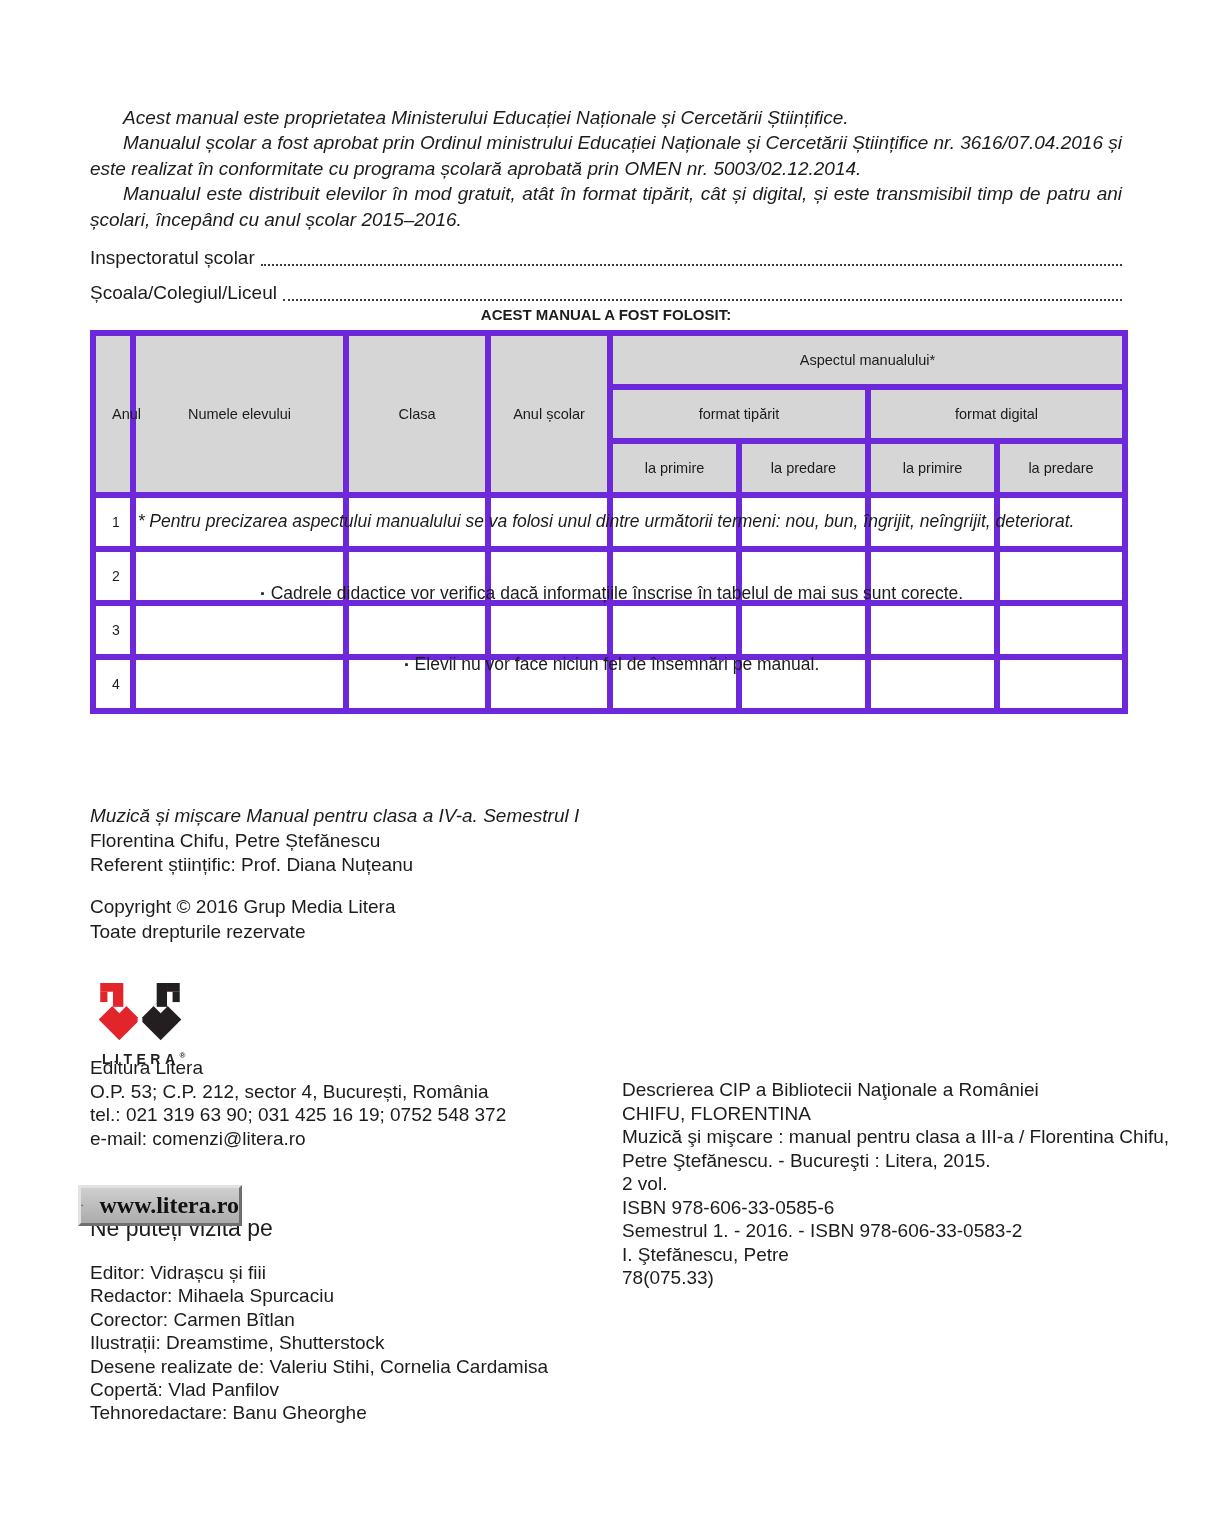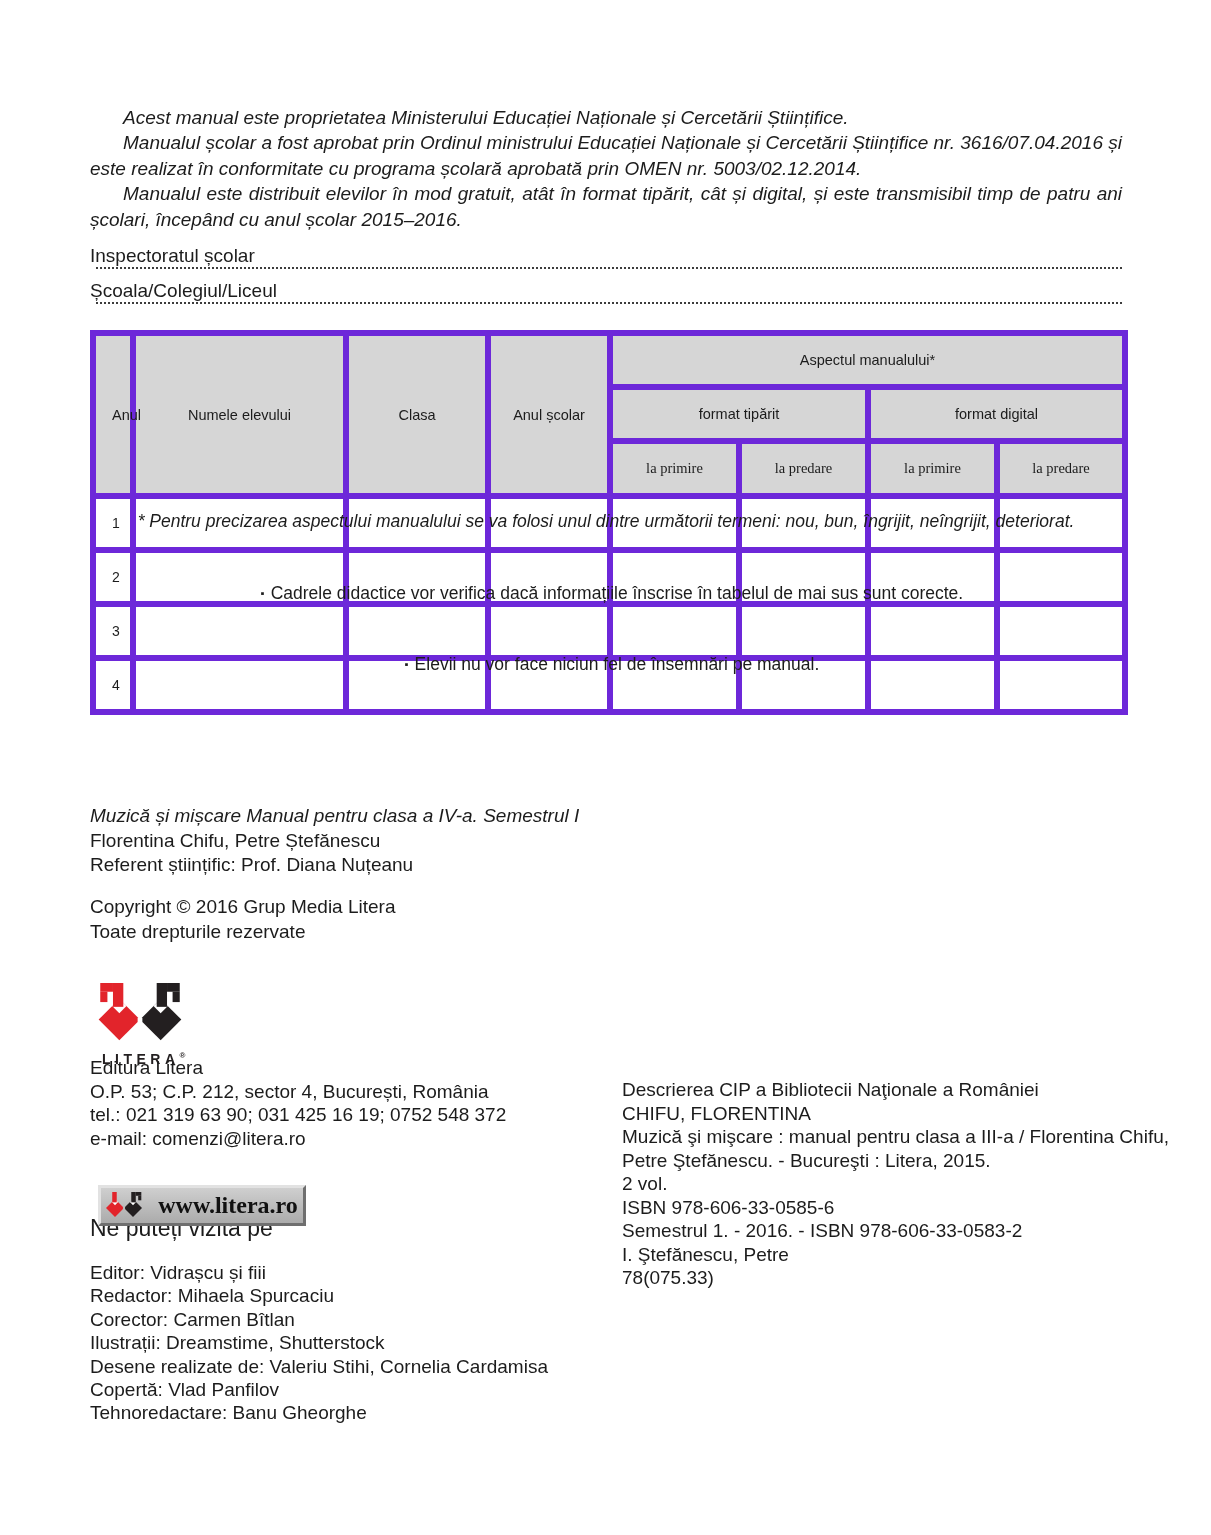--- a/index.html
+++ b/index.html
@@ -6,30 +6,30 @@
   html, body { background: #ffffff; }
   body { font-family: "Liberation Sans", "DejaVu Sans", sans-serif; color: #1c1c1c; }
   .sheet { position: relative; width: 1211px; height: 1535px; background: #ffffff; overflow: hidden; }
 
   
   .intro { position: absolute; left: 90px; right: 89px; top: 105px; font-size: 19px; line-height: 25.4px; text-align: justify; }
   .intro p { text-indent: 33px; font-style: italic; }
 
   
   .form-lines { position: absolute; left: 90px; right: 89px; top: 245px; font-size: 19px; }
-  .form-line { display: flex; height: 24px; margin-bottom: 11px; flex-direction: column; }
+  .form-line { display: flex; align-items: flex-end; height: 24px; margin-bottom: 11px; }
   .form-line .label { white-space: nowrap; }
   .form-line .leader { flex: 1; border-bottom: 2px dotted #3c3c3c; margin: 0 0 3px 6px; }
 
   
   .table-title { position: absolute; left: 90px; width: 1032px; top: 306px; text-align: center; font-weight: bold; font-size: 15px; }
   table.usage { position: absolute; left: 90px; top: 330px; width: 1032px; border-collapse: collapse; table-layout: fixed; }
   table.usage td, table.usage th { border: 6px solid #6d28d9; font-weight: normal; text-align: center; vertical-align: middle; padding: 16px; }
   table.usage th { background: #d6d6d6; font-size: 14.5px; }
-  .hr1 { height: 26px; } .hr2 { height: 25px; } .hr3 { height: 25px; font-family: Liberation Serif, serif; }
+  .hr1 { height: 26px; } .hr2 { height: 25px; } .hr3 { height: 25px; }
   .dr { height: 23px; font-size: 14px; }
 
   
   .footnotes { position: absolute; left: 90px; right: 89px; top: 510px; font-size: 17.5px; line-height: 23.5px; text-align: center; }
   .fn-star { font-style: italic; }
   .fn-bullet { padding-left: 12px; margin-top: 48px; }
   .fn-bullet .bullet { font-size: 11px; vertical-align: 2px; margin-right: 6px; }
 
   
   .title-block { position: absolute; left: 90px; top: 804px; font-size: 19px; line-height: 24.5px; }
@@ -39,21 +39,21 @@
   .copyright { position: absolute; left: 90px; top: 895px; font-size: 19px; line-height: 24.5px; }
 
   
   .logo-block { position: absolute; left: 88px; top: 983px; }
   .logo-wordmark { margin-top: 2px; padding-left: 14px; font-weight: bold; font-size: 14px; letter-spacing: 4.5px; color: #231f20; }
   .logo-wordmark .reg { font-size: 8px; vertical-align: 6px; letter-spacing: 0; }
 
   
   .publisher { position: absolute; left: 90px; top: 1056px; font-size: 19px; line-height: 23.6px; }
   .visit { position: absolute; left: 90px; top: 1215px; font-size: 23px; }
-  .site-button { position: absolute; left: 98px; top: 1185px; width: 208px; height: 41px;
+  .site-button { position: absolute; left: 78px; top: 1185px; width: 164px; height: 41px;
     background: linear-gradient(#cfcfcf, #ababab);
     border-top: 3px solid #e2e2e2; border-left: 3px solid #e2e2e2;
     border-bottom: 3px solid #6f6f6f; border-right: 3px solid #6f6f6f;
     display: flex; align-items: center; justify-content: center; gap: 16px; }
   .site-button .site-text { font-family: "Liberation Serif", "DejaVu Serif", serif; font-weight: bold; font-size: 24px; color: #111; }
 
   
   .cip { position: absolute; left: 622px; top: 1078px; font-size: 19px; line-height: 23.5px; }
 
   
@@ -74,20 +74,21 @@
     <div class="form-line">
       <span class="label">Inspectoratul școlar</span>
       <span class="leader"></span>
     </div>
     <div class="form-line">
       <span class="label">Școala/Colegiul/Liceul</span>
       <span class="leader"></span>
     </div>
   </div>
 
+  <div class="table-title">ACEST MANUAL A FOST FOLOSIT:</div>
 
   <table class="usage">
     <colgroup>
       <col style="width:40px">
         <col style="width:213px">
         <col style="width:142px">
         <col style="width:122px">
       <col style="width:129px">
         <col style="width:129px">
         <col style="width:129px">

